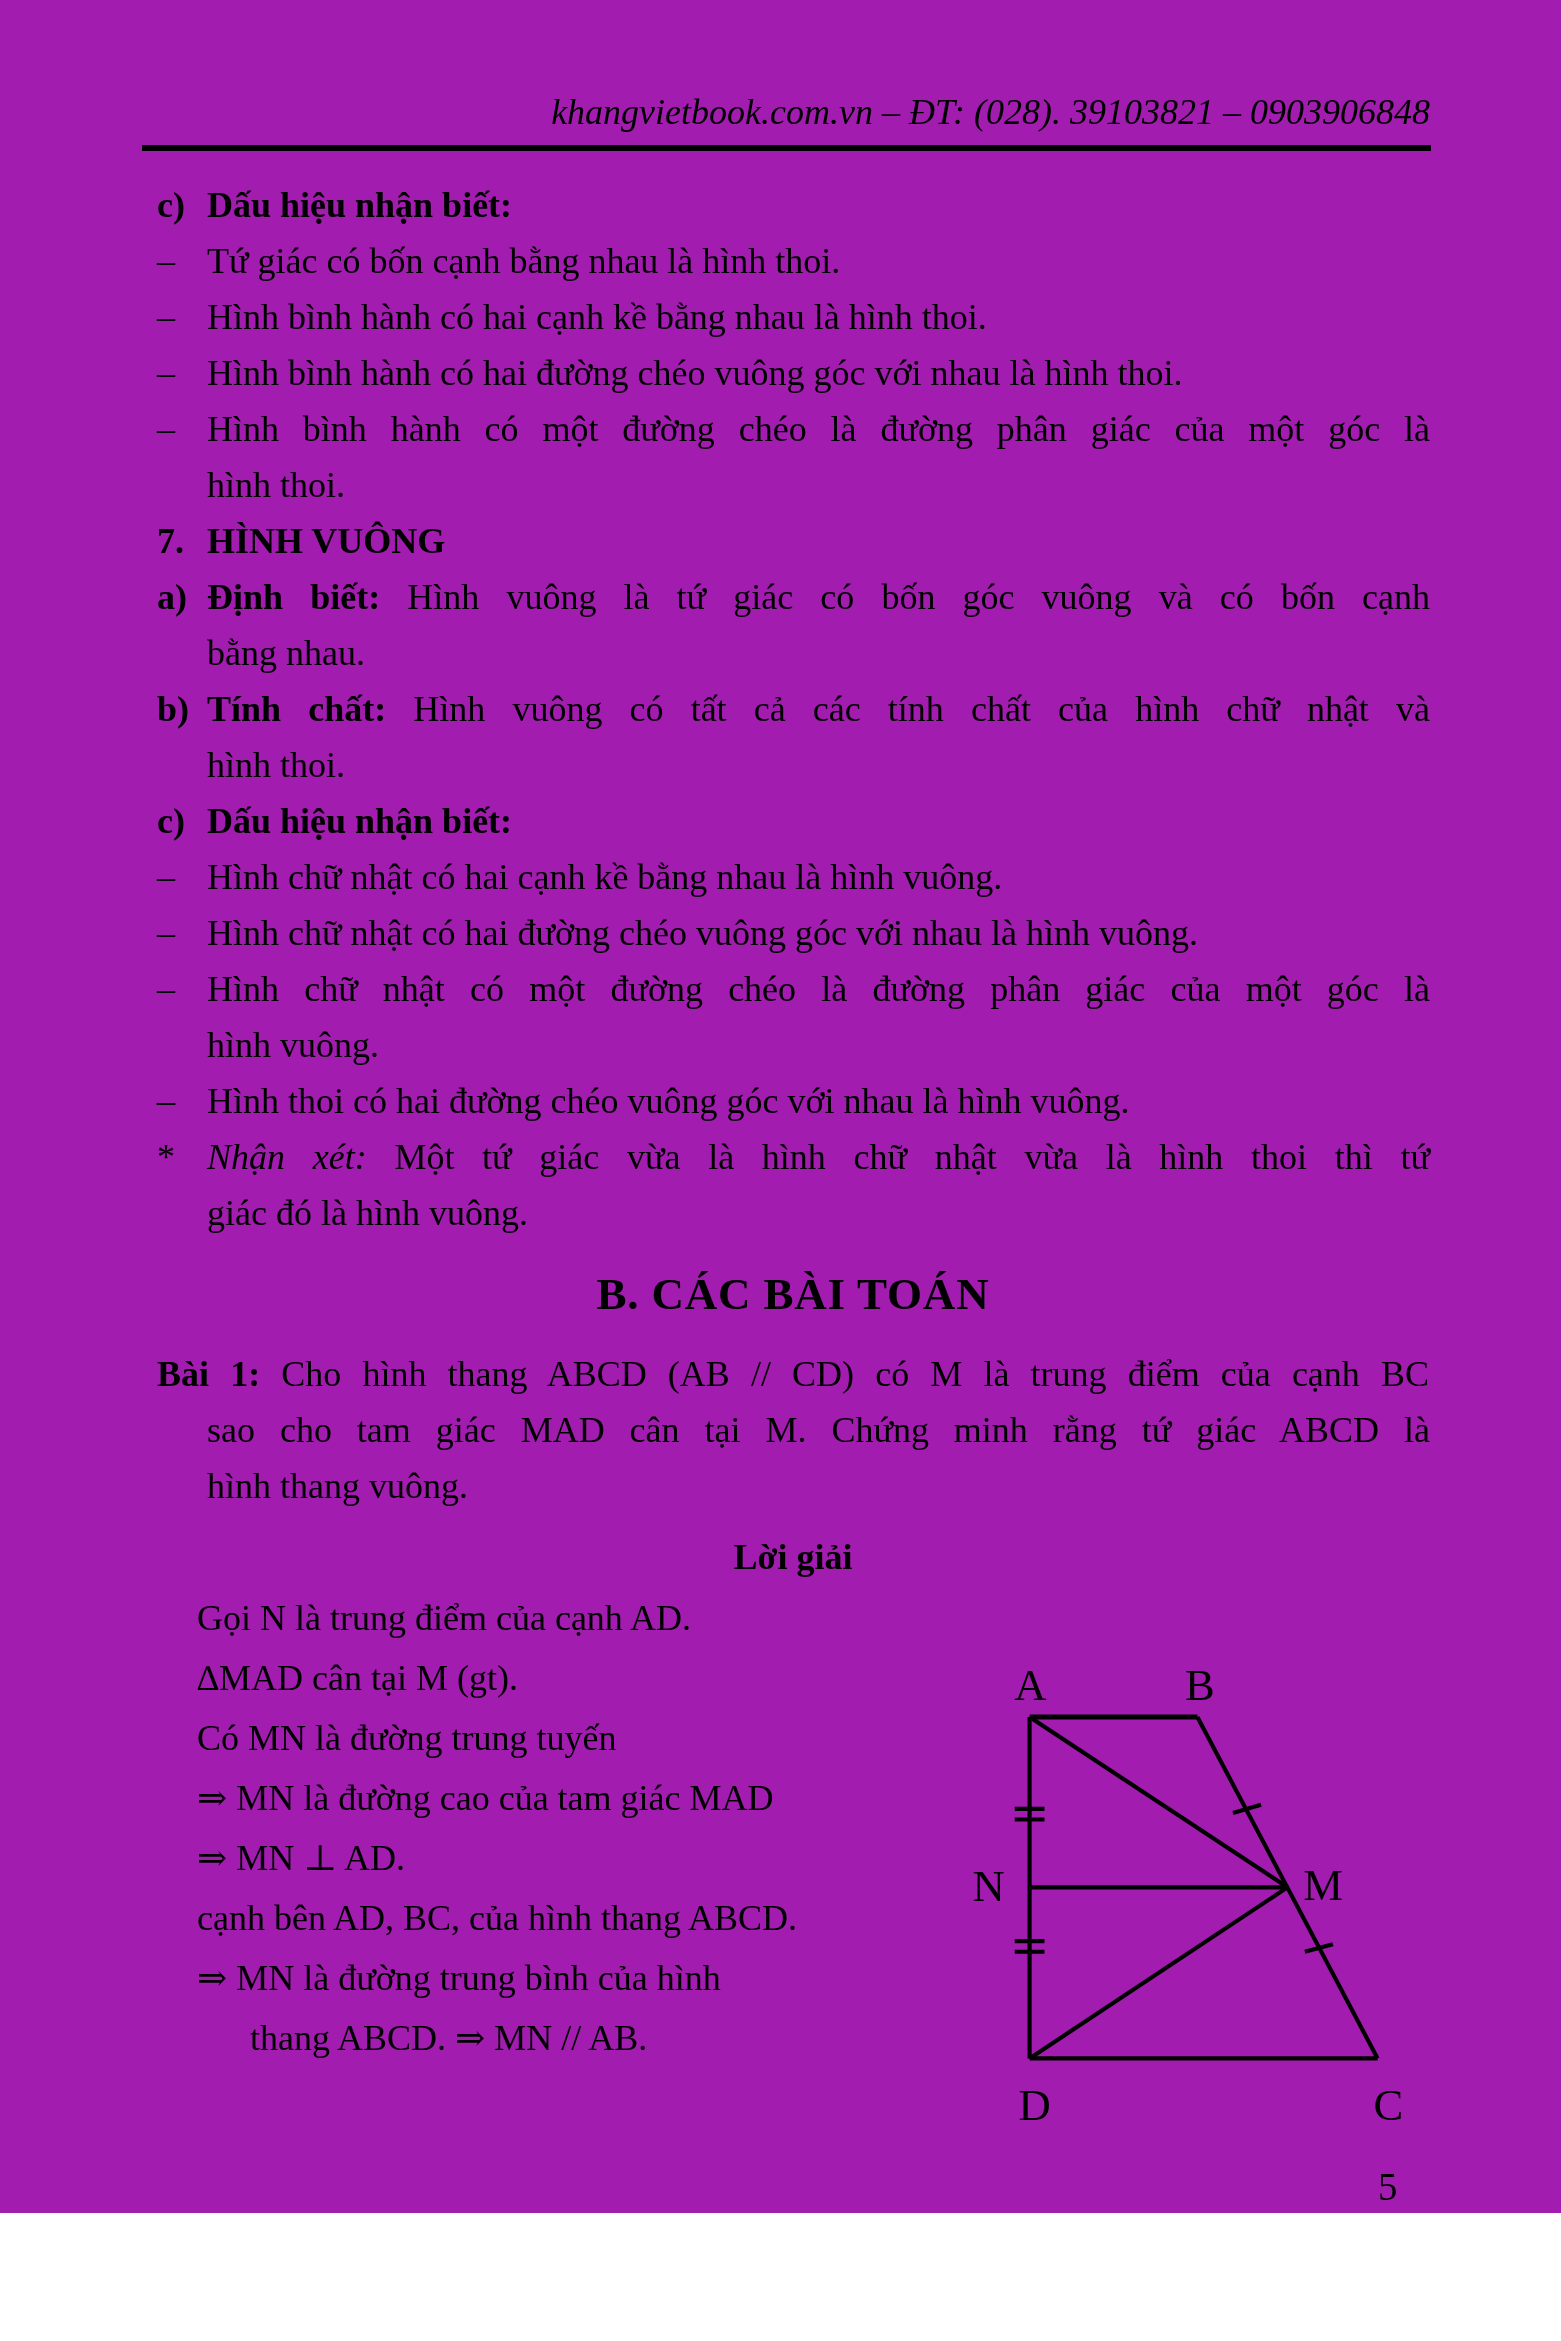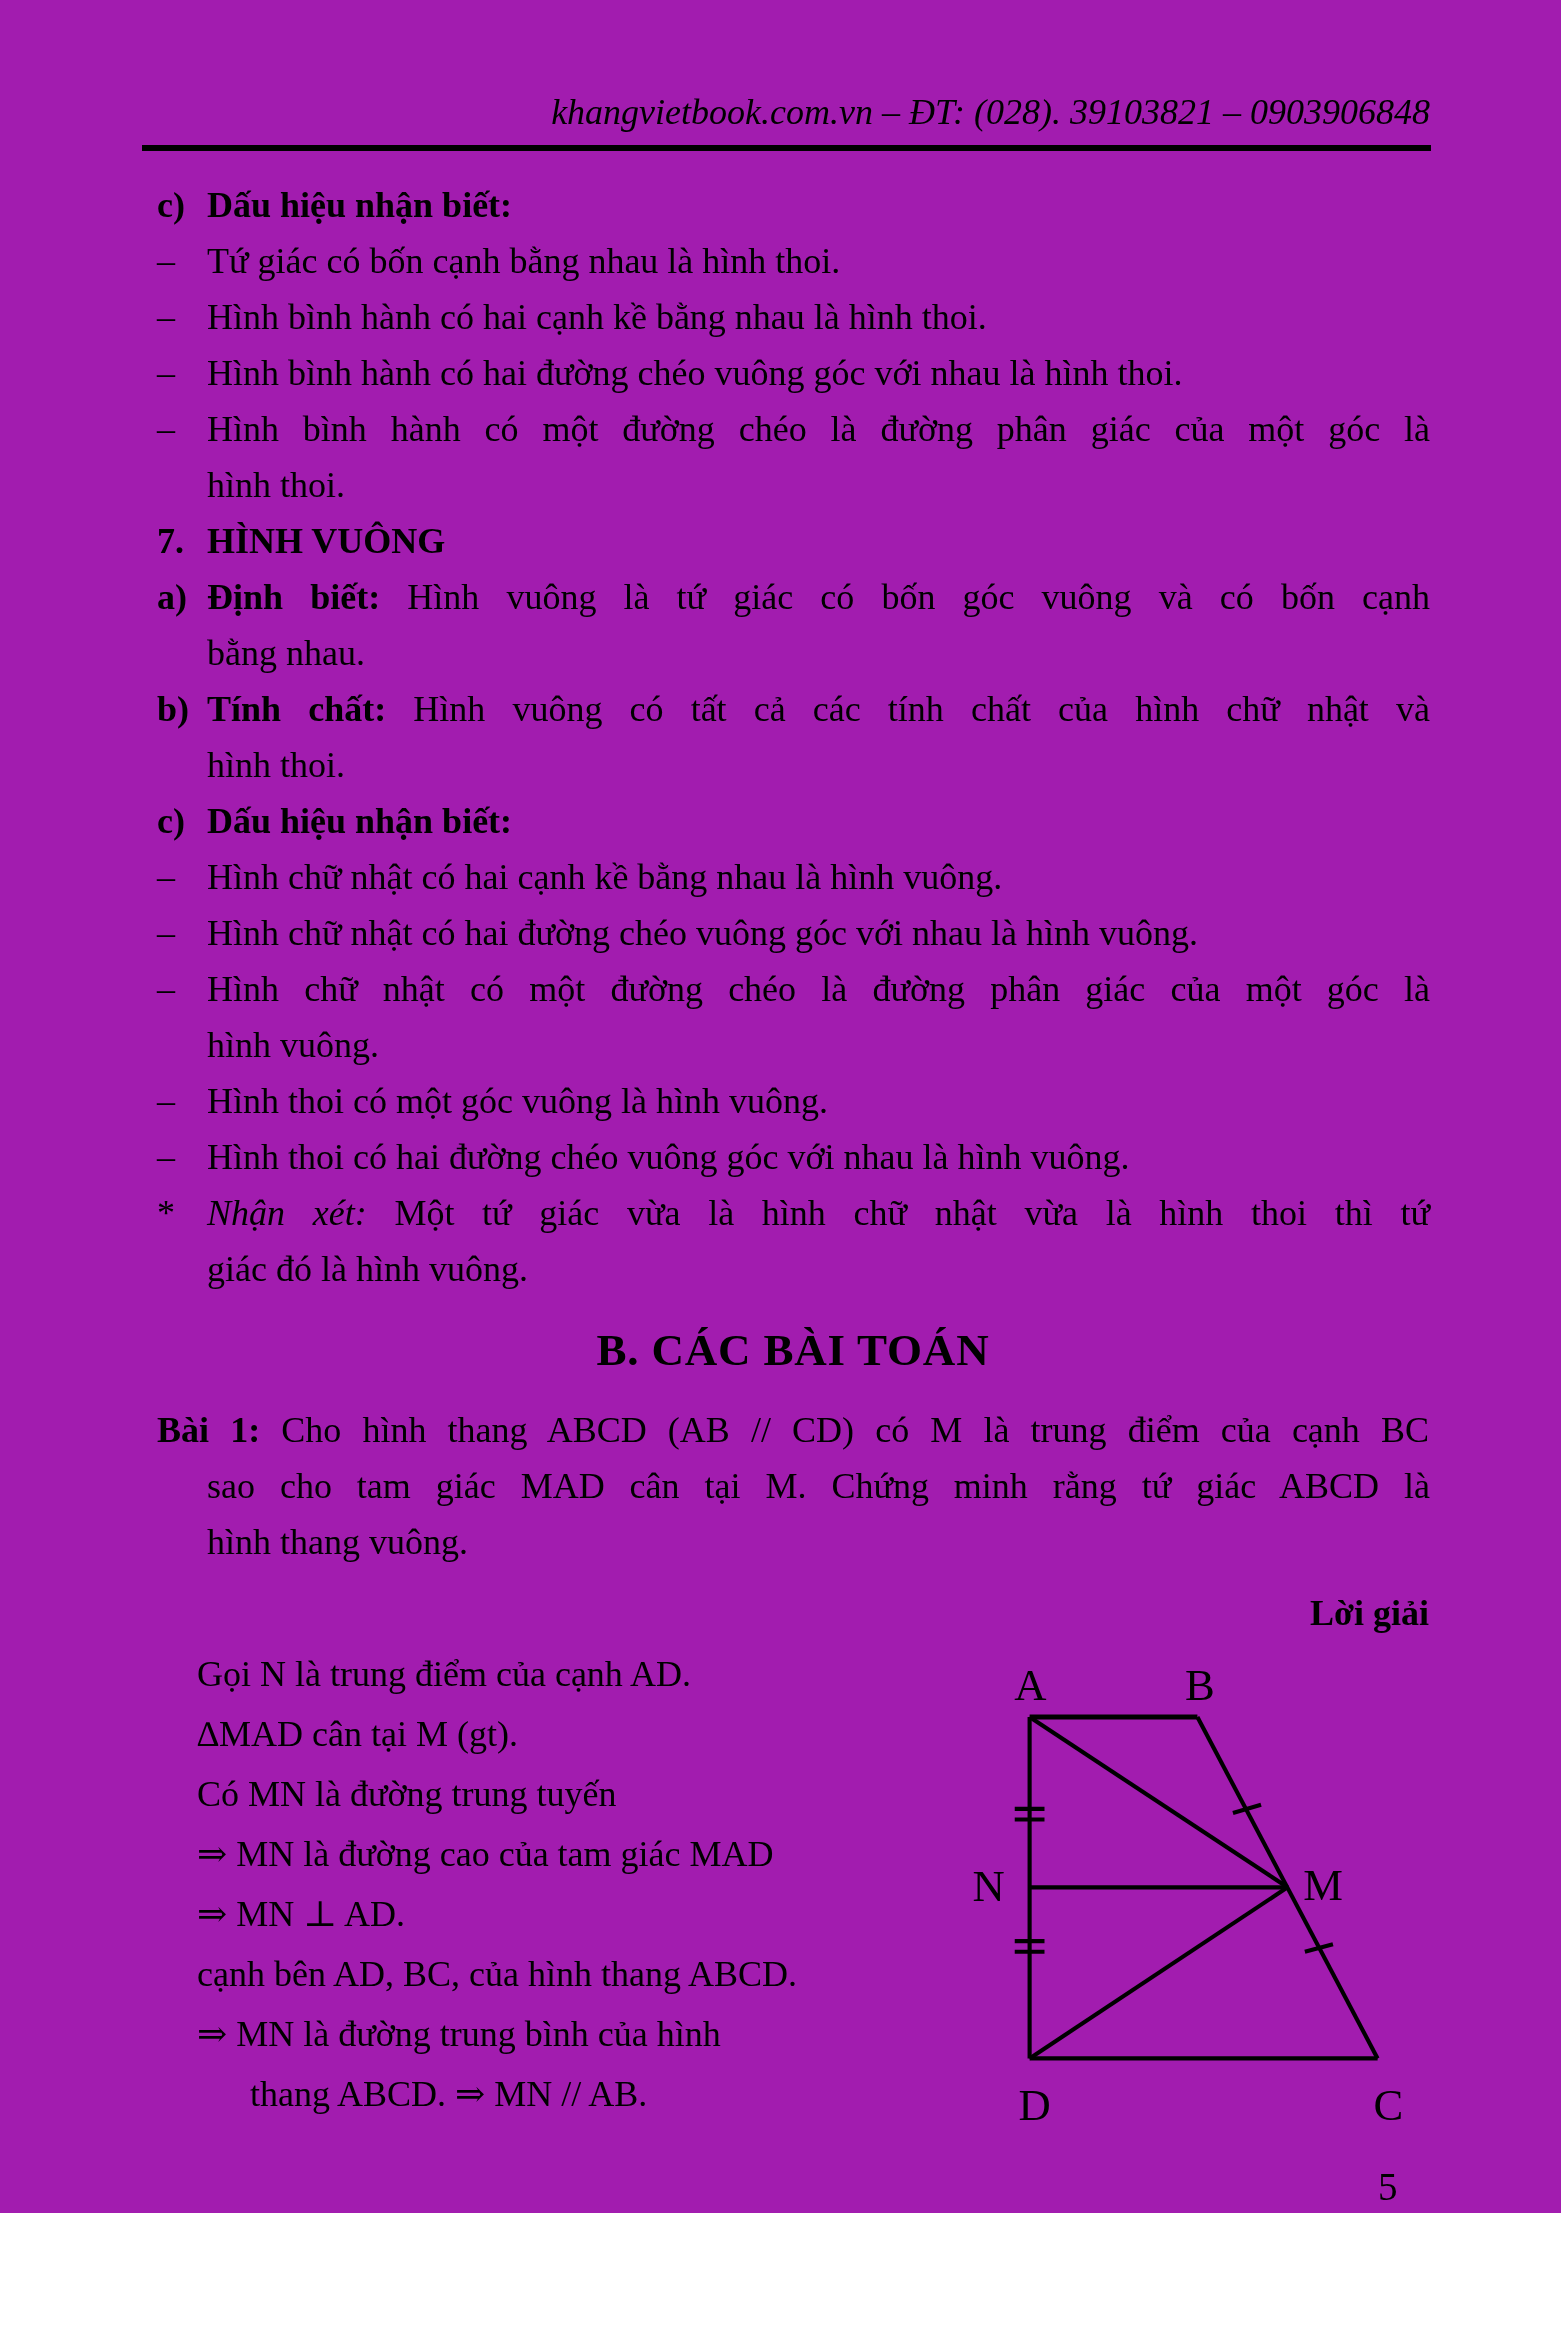--- a/index.html
+++ b/index.html
@@ -16,21 +16,21 @@
   .body { position:absolute; left:157px; top:177px; width:1272px; font-size:36px; line-height:56px; }
   .line { white-space:nowrap; }
   .line.justify { white-space:normal; text-align:justify; text-align-last:justify; }
   .b { font-weight:bold; }
   .i { font-style:italic; }
   .bullet { position:relative; margin-left:50px; width:1223px; }
   .marker { position:absolute; left:-50px; top:0; }
   .cont { margin-left:50px; width:1223px; }
   .para { width:1272px; }
   .title { font-size:45px; line-height:73px; margin-top:16.5px; margin-bottom:15px; letter-spacing:0.8px;text-align:center; }
-  .center { text-align:right; margin-top:15px; margin-bottom:3.3px; }
+  .center { text-align:center; margin-top:15px; margin-bottom:3.3px; }
   .sol { margin-left:40px; width:753px; line-height:60px; }
   .sol-indent { margin-left:93px; width:701px; }
   .figure { position:absolute; left:942px; top:1660px; }
   .figure text { font-family:"Liberation Serif","DejaVu Serif",serif; }
   .pagenum { position:absolute; left:1378px; top:2164px; font-size:39px; }
 </style>
 </head>
 <body>
 
 <div class="page">
@@ -48,21 +48,21 @@
       <div class="line bullet"><span class="marker b">7.</span><span class="b">HÌNH VUÔNG</span></div>
       <div class="line bullet justify"><span class="marker b">a)</span><span class="b">Định biết:</span><span> Hình vuông là tứ giác có bốn góc vuông và có bốn cạnh</span></div>
       <div class="line cont"><span>bằng nhau.</span></div>
       <div class="line bullet justify"><span class="marker b">b)</span><span class="b">Tính chất:</span><span> Hình vuông có tất cả các tính chất của hình chữ nhật và</span></div>
       <div class="line cont"><span>hình thoi.</span></div>
       <div class="line bullet"><span class="marker b">c)</span><span class="b">Dấu hiệu nhận biết:</span></div>
       <div class="line bullet"><span class="marker">–</span><span>Hình chữ nhật có hai cạnh kề bằng nhau là hình vuông.</span></div>
       <div class="line bullet"><span class="marker">–</span><span>Hình chữ nhật có hai đường chéo vuông góc với nhau là hình vuông.</span></div>
       <div class="line bullet justify"><span class="marker">–</span><span>Hình chữ nhật có một đường chéo là đường phân giác của một góc là</span></div>
       <div class="line cont"><span>hình vuông.</span></div>
-      <div class="line bullet"><span class="marker">–</span><span>Hình thoi có một góc vuông là hình vuông.</span></div>
+      <div class="line bullet"><span class="marker">–</span></div>
       <div class="line bullet"><span class="marker">–</span><span>Hình thoi có hai đường chéo vuông góc với nhau là hình vuông.</span></div>
       <div class="line bullet justify"><span class="marker">*</span><span class="i">Nhận xét:</span><span> Một tứ giác vừa là hình chữ nhật vừa là hình thoi thì tứ</span></div>
       <div class="line cont"><span>giác đó là hình vuông.</span></div>
       <div class="line title"><span class="b">B. CÁC BÀI TOÁN</span></div>
       <div class="line para justify"><span class="b">Bài 1:</span><span> Cho hình thang ABCD (AB // CD) có M là trung điểm của cạnh BC</span></div>
       <div class="line cont justify"><span>sao cho tam giác MAD cân tại M. Chứng minh rằng tứ giác ABCD là</span></div>
       <div class="line cont"><span>hình thang vuông.</span></div>
       <div class="line para center"><span class="b">Lời giải</span></div>
       <div class="line sol"><span>Gọi N là trung điểm của cạnh AD.</span></div>
       <div class="line sol"><span>∆MAD cân tại M (gt).</span></div>

